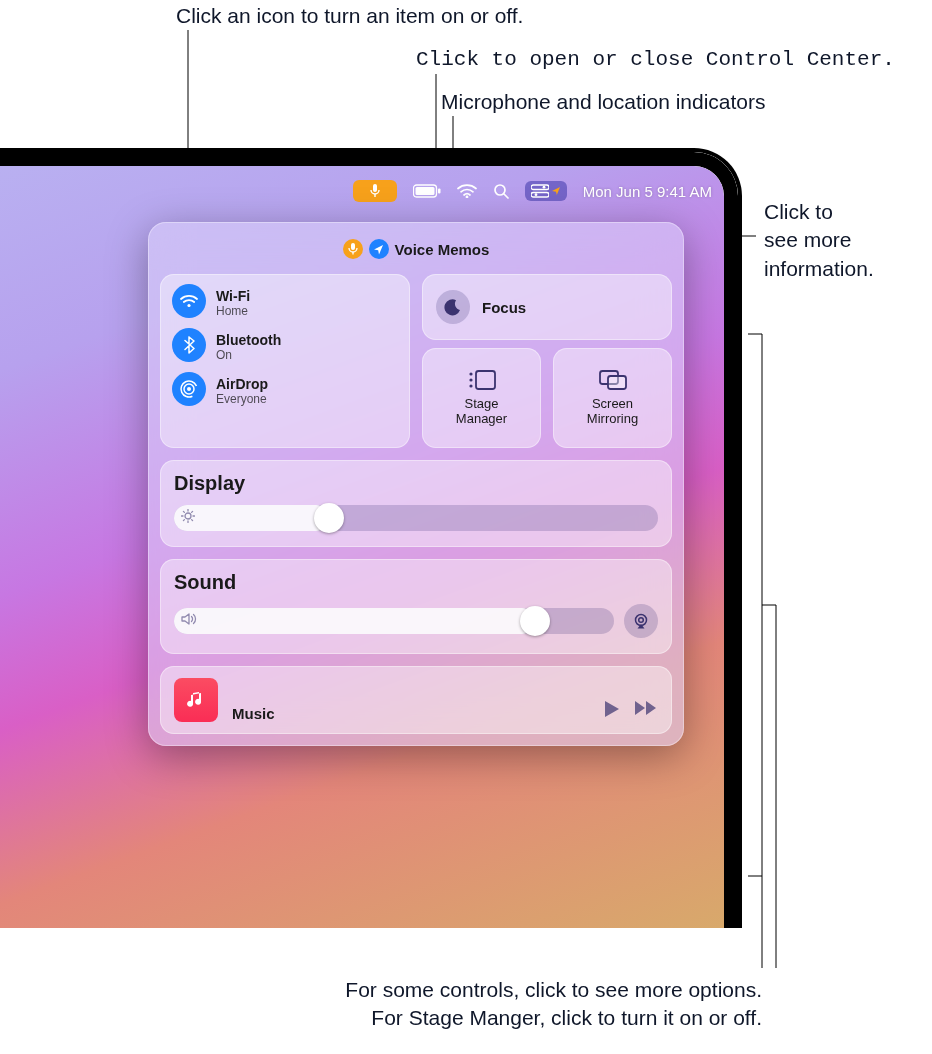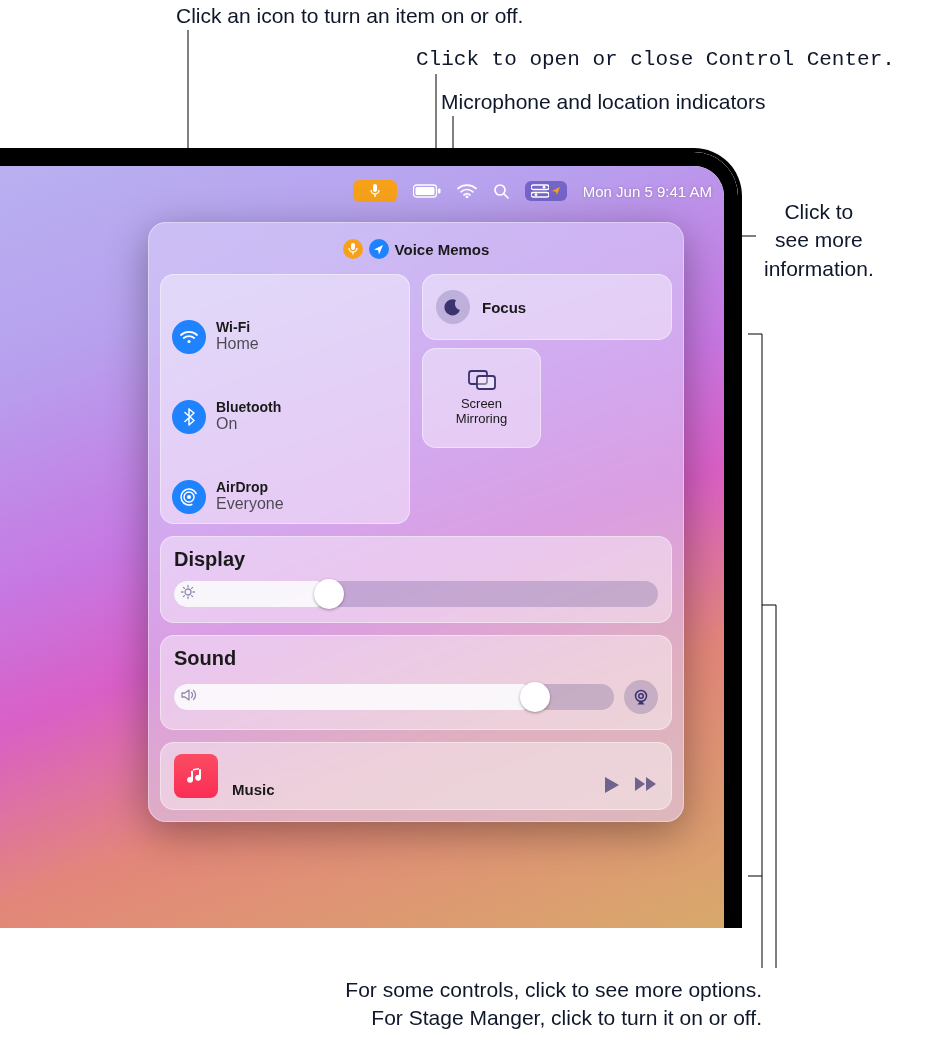--- a/index.html
+++ b/index.html
@@ -13,21 +13,21 @@
   }
 
   
   .callout {
     position: absolute;
     font-size: 21px;
     color: #0f172a;
     line-height: 1.35;
     white-space: nowrap;
   }
-  .callout.right { text-align: center; }
+  .callout.right { text-align: left; }
   .callout.top   { text-align: left; }
   .callout.bottom{ text-align: left; }
 
   svg.leaders {
     position: absolute;
     top: 0; left: 0;
     width: 932px; height: 1054px;
     pointer-events: none;
   }
   svg.leaders line, svg.leaders path { stroke:#000; stroke-width:1; fill:none; }
@@ -130,29 +130,29 @@
   .grid-top {
     display:grid;
     grid-template-columns: 1fr 1fr;
     gap: 12px;
     margin-bottom: 12px;
   }
   .conn {
     padding: 10px 12px;
     display:flex; flex-direction:column; gap:10px;
   }
-  .conn-row { display:flex; align-items:flex-start; gap:10px;margin-top:36px; }
+  .conn-row { display:flex; align-items:flex-end; gap:10px; }
   .conn-row .ico {
     width:34px; height:34px; border-radius:50%;
     background:#1f82ff;
     display:flex; align-items:center; justify-content:center;
     flex:0 0 34px;
   }
   .conn-row .txt .t1 { font-weight:700; font-size:14px; line-height:1.1;}
-  .conn-row .txt .t2 { font-size:16px; opacity:.75; }
+  .conn-row .txt .t2 { font-size:12px; opacity:.75; }
 
   .rightcol { display:flex; flex-direction:column; gap:8px; }
   .focus {
     padding: 14px;
     display:flex; align-items:center; gap:12px;
     height: 66px;
   }
   .focus .ico {
     width:34px; height:34px; border-radius:50%;
     background: rgba(60,50,120,.22);
@@ -357,20 +357,32 @@
           <div class="rightcol">
             <div class="tile focus">
               <div class="ico">
                 <svg width="18" height="18" viewBox="0 0 18 18">
                     <path d="M12 2.2A8 8 0 1 0 16 12 6.4 6.4 0 0 1 12 2.2z" fill="#3b336f"></path>
                   </svg>
               </div>
               <div class="lbl">Focus</div>
             </div>
             <div class="two">
+              <div class="tile small">
+                <svg width="30" height="22" viewBox="0 0 30 22">
+                    <rect x="9" y="2" width="19" height="18" rx="2.5" stroke="#3b336f" stroke-width="1.8" fill="none"></rect>
+                    <circle cx="4" cy="5" r="1.6" fill="#3b336f"></circle>
+                    <circle cx="4" cy="11" r="1.6" fill="#3b336f"></circle>
+                    <circle cx="4" cy="17" r="1.6" fill="#3b336f"></circle>
+                  </svg>
+                <div>
+                  <span>Stage</span><br>
+                  <span>Manager</span>
+                </div>
+              </div>
               <div class="tile small">
                 <svg width="30" height="22" viewBox="0 0 30 22">
                     <rect x="2" y="2" width="18" height="13" rx="2.5" stroke="#3b336f" stroke-width="1.8" fill="none"></rect>
                     <rect x="10" y="7" width="18" height="13" rx="2.5" stroke="#3b336f" stroke-width="1.8" fill="rgba(255,255,255,.4)"></rect>
                   </svg>
                 <div>
                   <span>Screen</span><br>
                   <span>Mirroring</span>
                 </div>
               </div>

